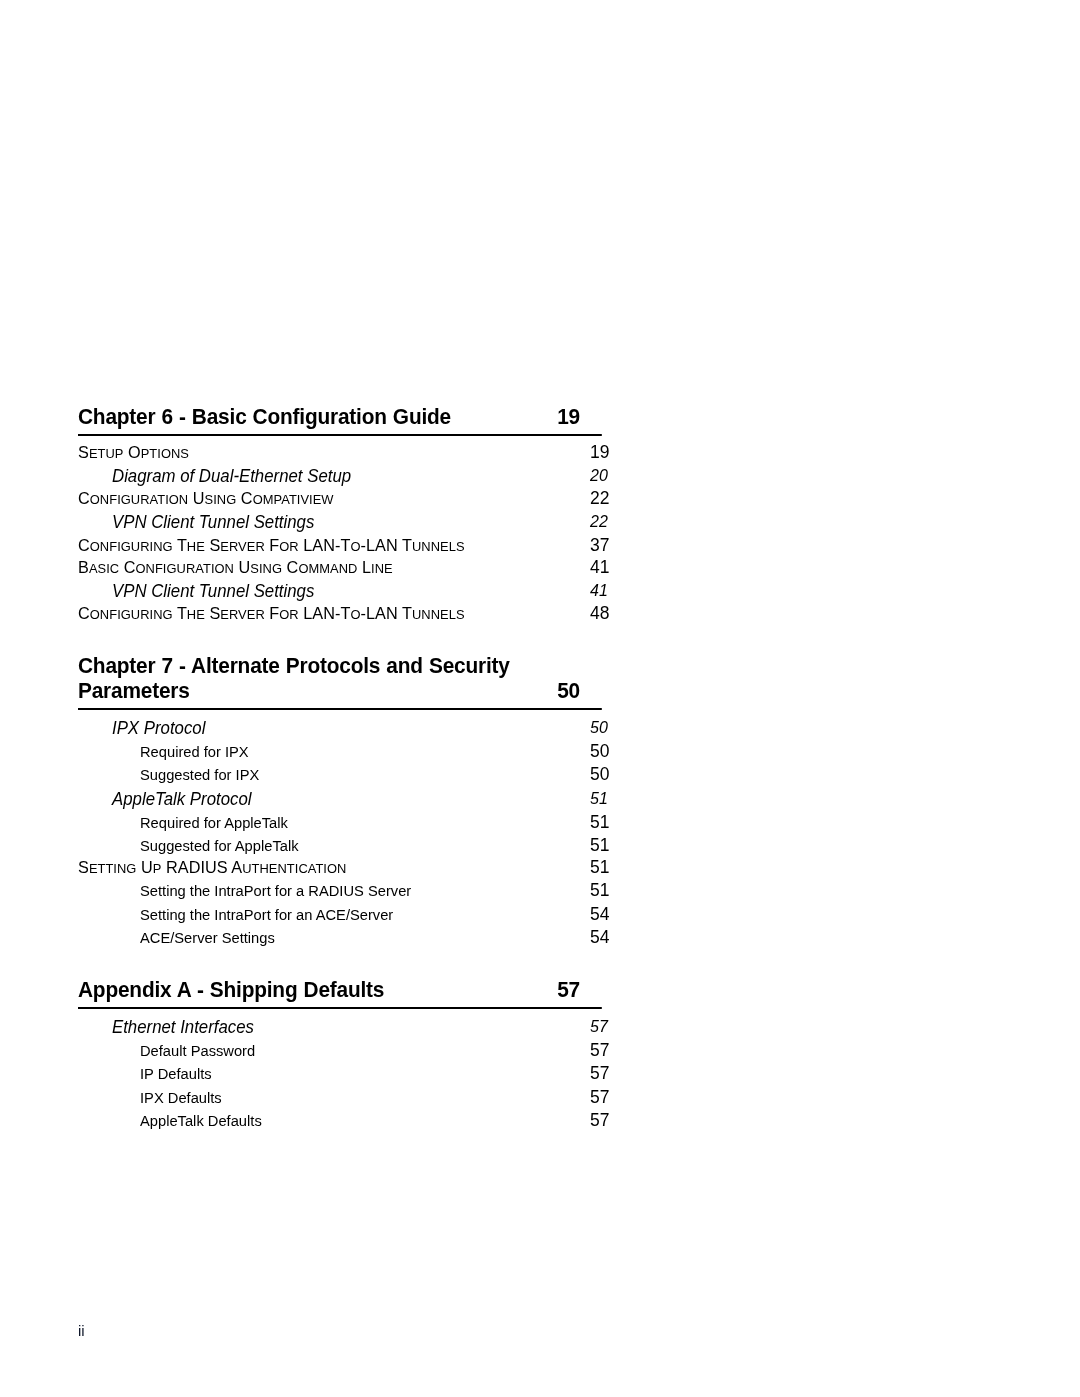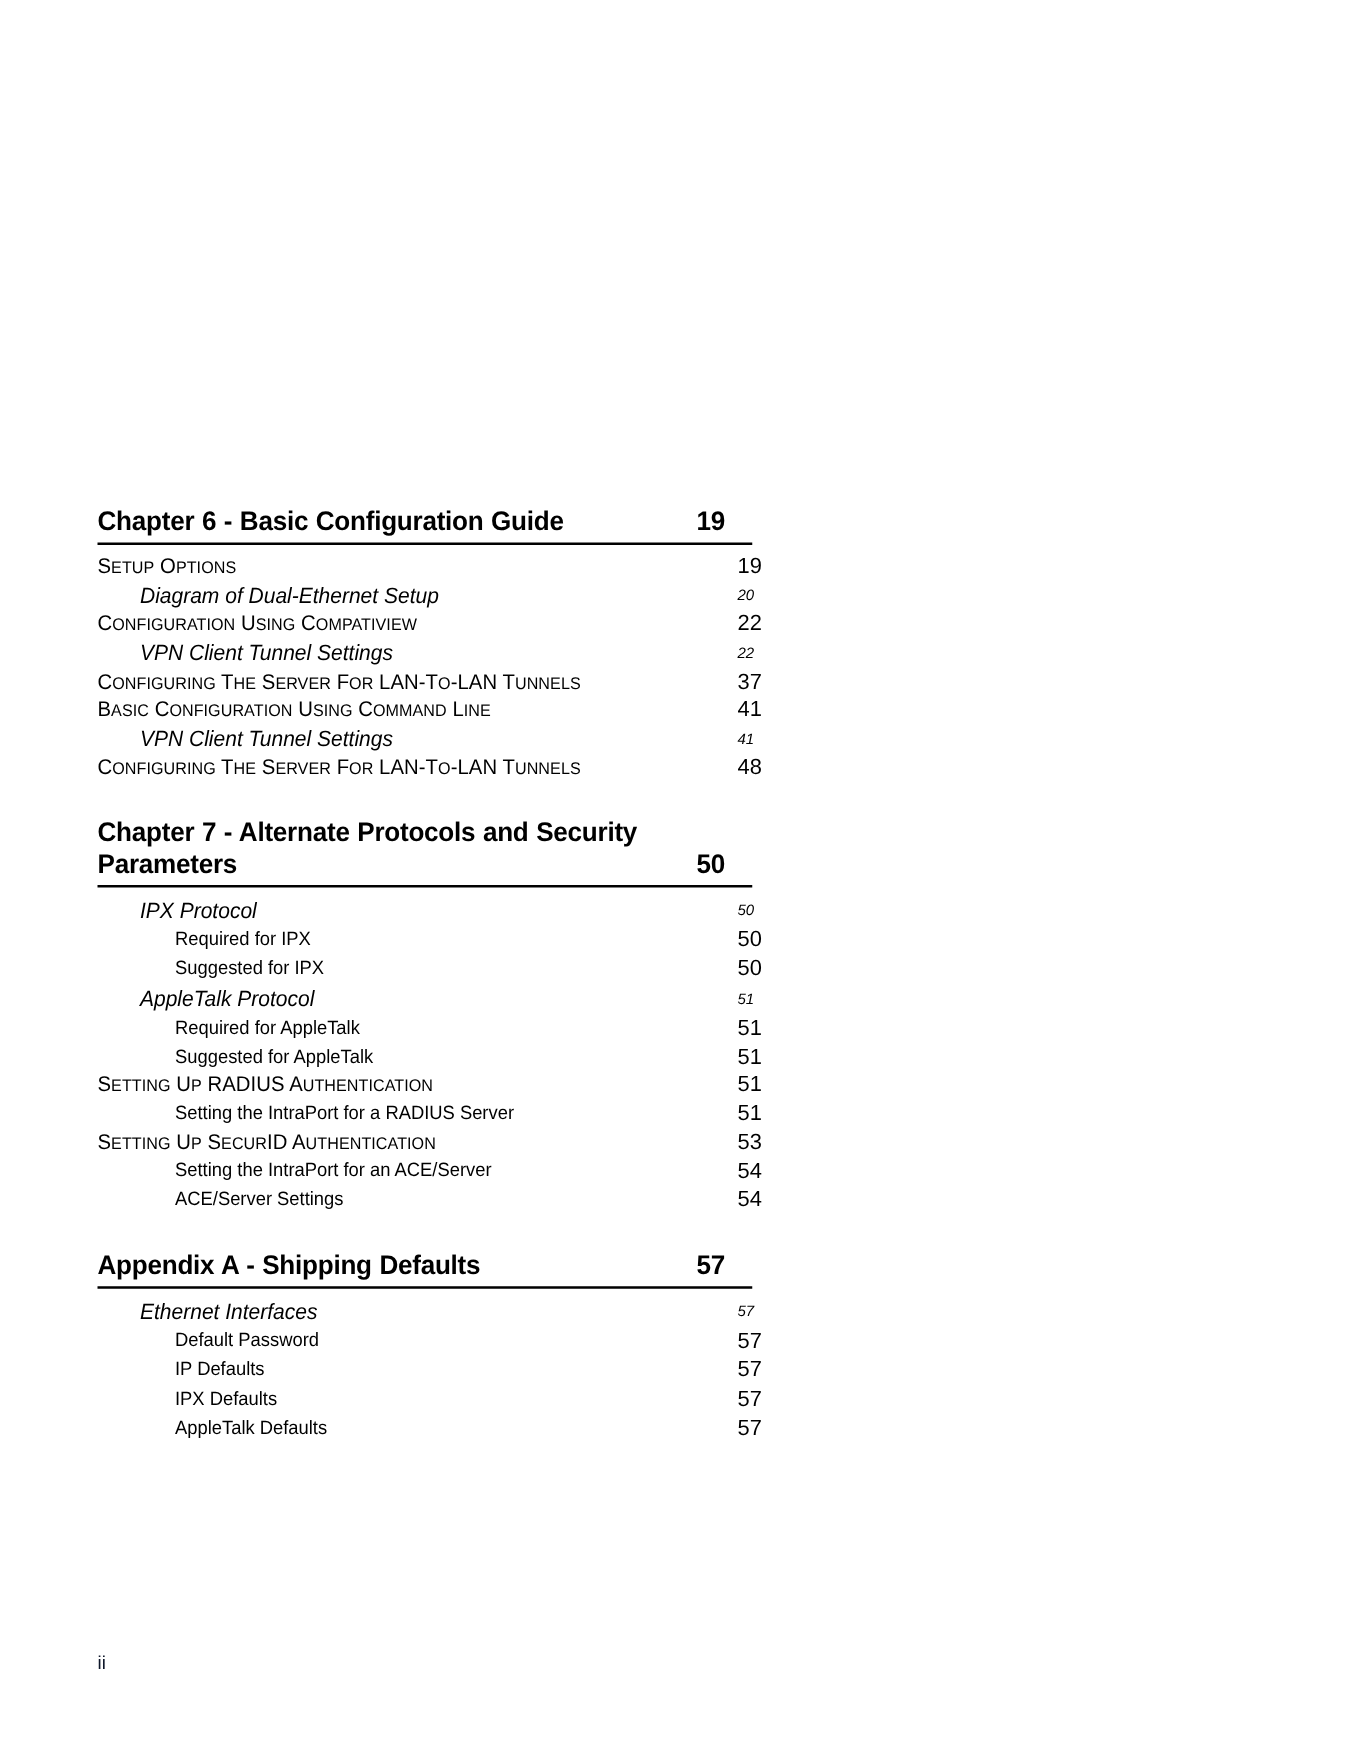--- a/index.html
+++ b/index.html
@@ -82,21 +82,21 @@
   
   .sc { font-size: 0.795em; }
 
   
   .lvl2 {
     margin-left: 34px;
     font-size: 17.6px;
     line-height: 24.3px;
     font-style: italic;
   }
-  .lvl2 .pg { left: 478px; font-size: 12px; }
+  .lvl2 .pg { left: 478px; font-size: 16px; }
 
   
   .lvl3 {
     margin-left: 62px;
     font-size: 15.4px;
     line-height: 23.2px;
   }
   .lvl3 .pg { left: 450px; font-size: 17.5px; }
 
   
@@ -136,21 +136,20 @@
     </div>
     <div class="group">
       <div class="entry lvl2"><span class="label">IPX Protocol</span><span class="pg">50</span></div>
       <div class="entry lvl3"><span class="label">Required for IPX</span><span class="pg">50</span></div>
       <div class="entry lvl3"><span class="label">Suggested for IPX</span><span class="pg">50</span></div>
       <div class="entry lvl2"><span class="label">AppleTalk Protocol</span><span class="pg">51</span></div>
       <div class="entry lvl3"><span class="label">Required for AppleTalk</span><span class="pg">51</span></div>
       <div class="entry lvl3"><span class="label">Suggested for AppleTalk</span><span class="pg">51</span></div>
       <div class="entry lvl1"><span class="label"><span>S</span><span class="sc">ETTING</span> <span>U</span><span class="sc">P</span> <span>RADIUS</span> <span>A</span><span class="sc">UTHENTICATION</span></span><span class="pg">51</span></div>
       <div class="entry lvl3"><span class="label">Setting the IntraPort for a RADIUS Server</span><span class="pg">51</span></div>
-      <div class="entry lvl1"><span class="label"><span>S</span><span class="sc">ETTING</span> <span>U</span><span class="sc">P</span> <span>S</span><span class="sc">ECUR</span><span>ID</span> <span>A</span><span class="sc">UTHENTICATION</span></span><span class="pg">53</span></div>
       <div class="entry lvl3"><span class="label">Setting the IntraPort for an ACE/Server</span><span class="pg">54</span></div>
       <div class="entry lvl3"><span class="label">ACE/Server Settings</span><span class="pg">54</span></div>
     </div>
     <div class="chapter spaced">
       <span class="ch-title">Appendix A - Shipping Defaults</span>
       <span class="ch-page">57</span>
     </div>
     <div class="group">
       <div class="entry lvl2"><span class="label">Ethernet Interfaces</span><span class="pg">57</span></div>
       <div class="entry lvl3"><span class="label">Default Password</span><span class="pg">57</span></div>

